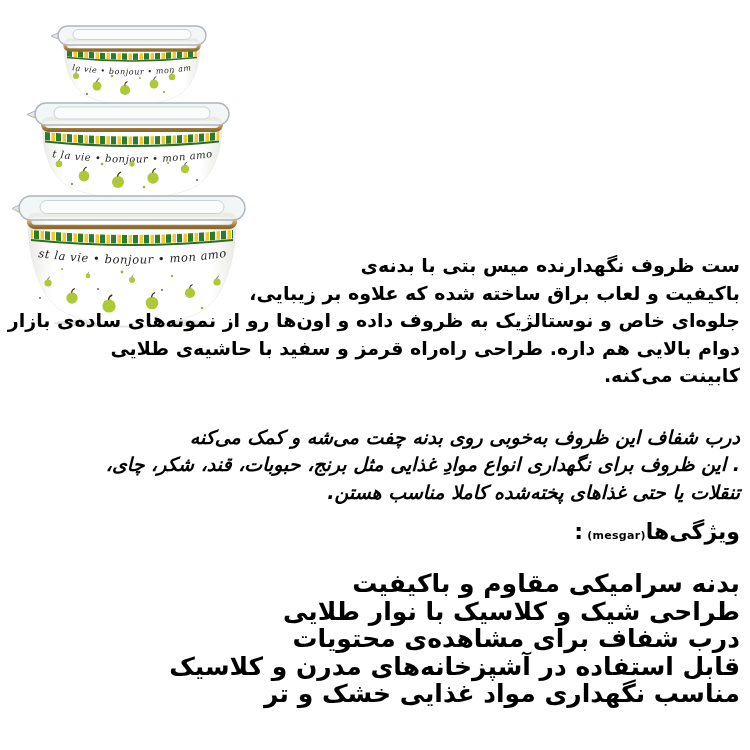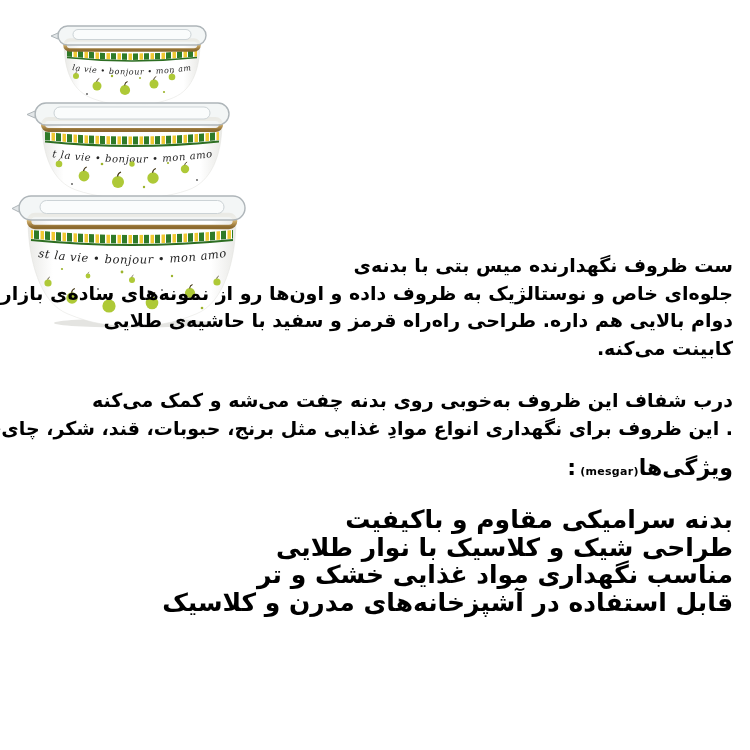--- a/index.html
+++ b/index.html
@@ -9,27 +9,27 @@
     overflow:hidden;
   }
   .page{position:relative;width:750px;height:750px;background:#ffffff;overflow:hidden;}
 
   
   .photo{position:absolute;left:12px;top:14px;width:300px;height:315px;}
 
   
   .content{
     position:absolute;top:252px;left:0;right:0;
-    padding:0 17px 0 10px;
+    padding:0 10px 0 10px;
     direction:rtl;text-align:right;
     color:#000000;font-weight:bold;
   }
   .para{font-size:19px;line-height:27.5px;}
   .line{white-space:nowrap;}
-  .p2{margin-top:25px;}
+  .p2{margin-top:34px;font-style:italic;}
   .heading-row{margin-top:12px;font-size:22px;line-height:28px;}
   .brand-note{
     font-size:11px;font-weight:bold;display:inline-block;
     direction:ltr;unicode-bidi:isolate;letter-spacing:.3px;
     vertical-align:baseline;
   }
   .colon{margin-inline-start:4px;}
   .features{margin-top:20px;font-size:25px;line-height:27.5px;}
   .script-row{
     font-family:"DejaVu Serif",serif;font-style:italic;
@@ -153,35 +153,38 @@
         <rect x="28" y="186.5" width="184" height="13" rx="6.5" fill="#fafcfc" stroke="#ccd3d6" stroke-width="1"></rect>
         <path d="M7,191 L0,194.5 L7,198 Z" fill="#e2e6e8" stroke="#aeb5b9" stroke-width="1"></path>
       </g>
     </g>
   </svg>
 
   <div class="content" dir="rtl">
 
     <div class="para p1">
       <div class="line">ست ظروف نگهدارنده میس بتی با بدنه‌ی</div>
+      <div class="line">باکیفیت و لعاب براق ساخته شده که علاوه بر زیبایی،</div>
       <div class="line">جلوه‌ای خاص و نوستالژیک به ظروف داده و اون‌ها رو از نمونه‌های ساده‌ی بازار</div>
       <div class="line">دوام بالایی هم داره. طراحی راه‌راه قرمز و سفید با حاشیه‌ی طلایی</div>
       <div class="line">کابینت می‌کنه.</div>
     </div>
 
     <div class="para p2">
       <div class="line">درب شفاف این ظروف به‌خوبی روی بدنه چفت می‌شه و کمک می‌کنه</div>
       <div class="line">. این ظروف برای نگهداری انواع موادِ غذایی مثل برنج، حبوبات، قند، شکر، چای،</div>
+      <div class="line">تنقلات یا حتی غذاهای پخته‌شده کاملا مناسب هستن.</div>
     </div>
 
     <div class="heading-row">
       <span>ویژگی‌ها</span><span class="brand-note" dir="ltr">(mesgar)</span><span class="colon">:</span>
     </div>
 
     <div class="features">
       <div class="line">بدنه سرامیکی مقاوم و باکیفیت</div>
       <div class="line">طراحی شیک و کلاسیک با نوار طلایی</div>
+      <div class="line">درب شفاف برای مشاهده‌ی محتویات</div>
+      <div class="line">قابل استفاده در آشپزخانه‌های مدرن و کلاسیک</div>
       <div class="line">مناسب نگهداری مواد غذایی خشک و تر</div>
-      <div class="line">قابل استفاده در آشپزخانه‌های مدرن و کلاسیک</div>
     </div>
 
   </div>
 </div>
 
 </body></html>

